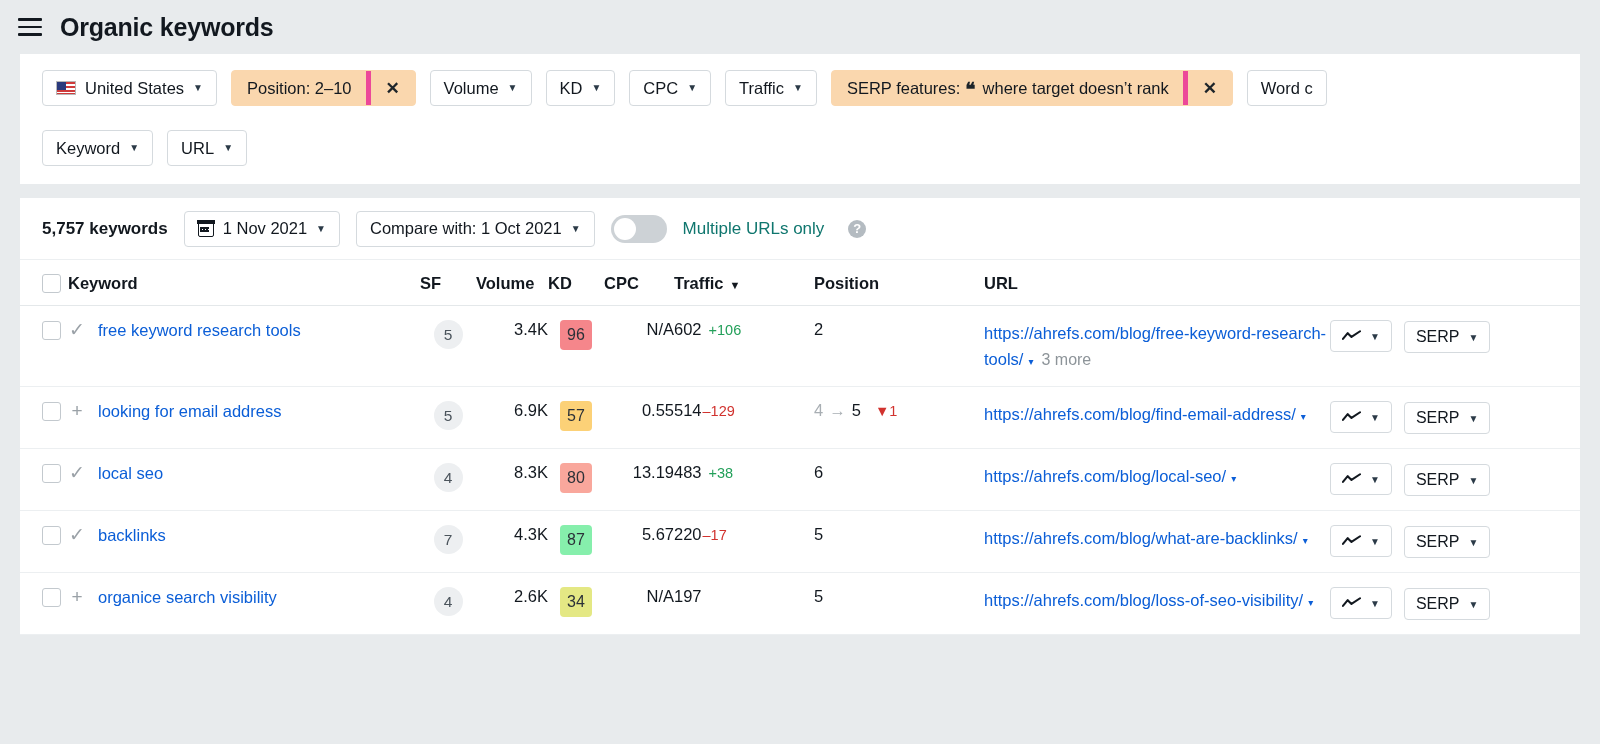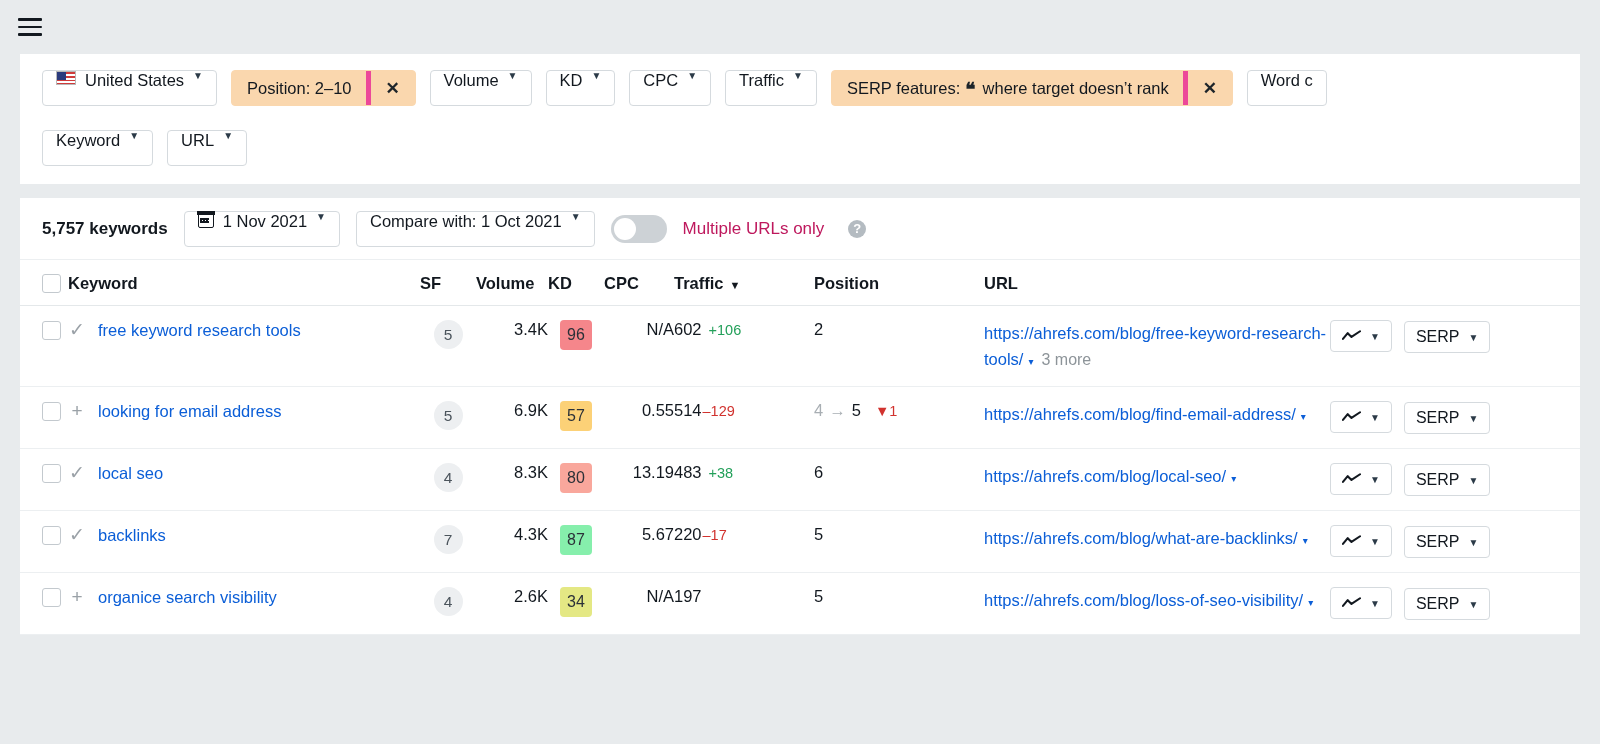--- a/index.html
+++ b/index.html
@@ -44,20 +44,21 @@
     gap: 12px 14px;
     align-items: flex-start;
     overflow: hidden;
   }
   .chip {
     height: 36px;
     border: 1px solid #d5dade;
     border-radius: 4px;
     background: #fff;
     display: inline-flex;
+    align-items: center;
     padding: 0 13px;
     font-size: 16.5px;
     color: #12181f;
     white-space: nowrap;
     cursor: pointer;
   }
   .chip .caret { margin-left: 9px; font-size: 10px; color: #2b3a47; line-height: 1; }
   .chip.active {
     background: #fad7ae;
     border-color: #fad7ae;
@@ -144,21 +145,21 @@
     position: relative;
     cursor: pointer;
     flex: none;
   }
   .toggle .knob {
     position: absolute; top: 3px; left: 3px;
     width: 22px; height: 22px;
     border-radius: 50%;
     background: #fff;
   }
-  .toggle-label { font-size: 17px; color: #be185d; white-space: nowrap; }
+  .toggle-label { font-size: 17px; color: #0f766e; white-space: nowrap; }
   .help-icon {
     width: 18px; height: 18px; border-radius: 50%;
     background: #b4bbc1; color: #fff;
     font-size: 13px; font-weight: bold;
     display: inline-flex; align-items: center; justify-content: center;
     margin-left: 8px;
     cursor: pointer;
     flex: none;
   }
 
@@ -261,20 +262,21 @@
 </style>
 </head>
 <body>
 
 <div class="page-header">
   <div class="hamburger">
     <span></span>
       <span></span>
       <span></span>
   </div>
+  <div class="page-title">Organic keywords</div>
 </div>
 
 <div class="panel filter-panel">
 
   <div class="chip">
     <span class="flag"></span>
     <span>United States</span>
     <span class="caret">▼</span>
   </div>
 

